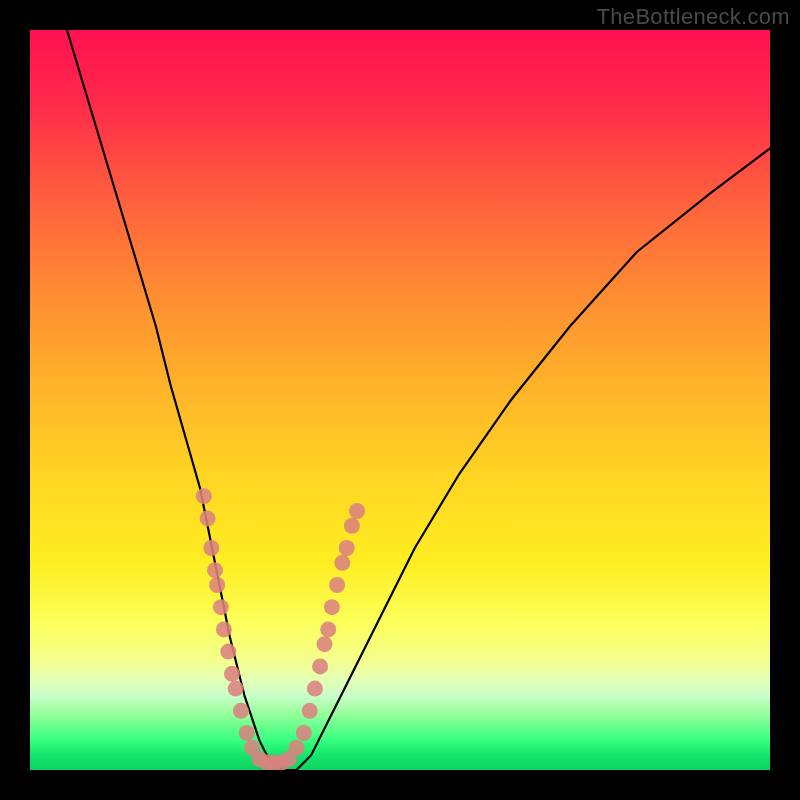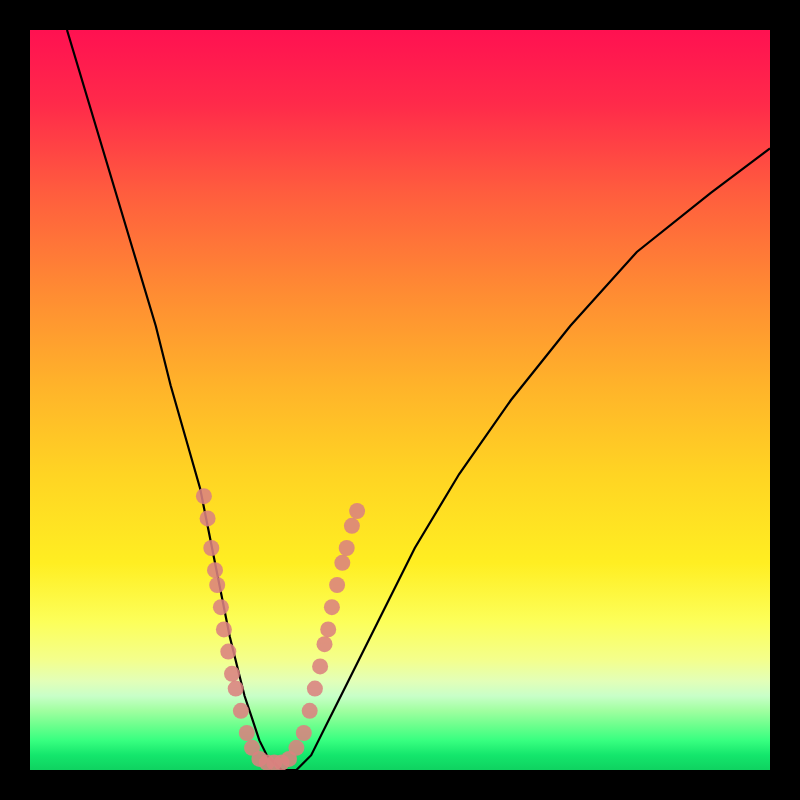--- a/index.html
+++ b/index.html
@@ -57,20 +57,21 @@
     top: 30px;
     width: 740px;
     height: 740px;
     z-index: 5;
   }
 </style>
 </head>
 <body>
 
 <div class="container">
+  <div class="watermark">TheBottleneck.com</div>
   <div class="plot-area"></div>
   <svg class="overlay" viewBox="0 0 740 740">
     <g>
       <path id="curve-path" fill="none" stroke="#000" stroke-width="2.2" d="M37.0 0.0 L59.2 74.0 L81.4 148.0 L103.6 222.0 L125.8 296.0 L140.6 355.2 L155.4 407.0 L170.2 458.8 L177.6 495.8 L185.0 532.8 L192.4 569.8 L199.8 606.8 L207.2 636.4 L214.6 666.0 L222.0 688.2 L229.4 710.4 L236.8 725.2 L244.2 732.6 L251.6 740.0 L266.4 740.0 L281.2 725.2 L296.0 695.6 L318.2 651.2 L347.8 592.0 L384.8 518.0 L429.2 444.0 L481.0 370.0 L540.2 296.0 L606.8 222.0 L680.8 162.8 L740.0 118.4"></path>
     </g>
     <g id="markers-group">
         <circle cx="173.9" cy="466.2" r="8" fill="#db8280" fill-opacity="0.88"></circle>
         <circle cx="177.6" cy="488.4" r="8" fill="#db8280" fill-opacity="0.88"></circle>
         <circle cx="181.3" cy="518.0" r="8" fill="#db8280" fill-opacity="0.88"></circle>
         <circle cx="185.0" cy="540.2" r="8" fill="#db8280" fill-opacity="0.88"></circle>

